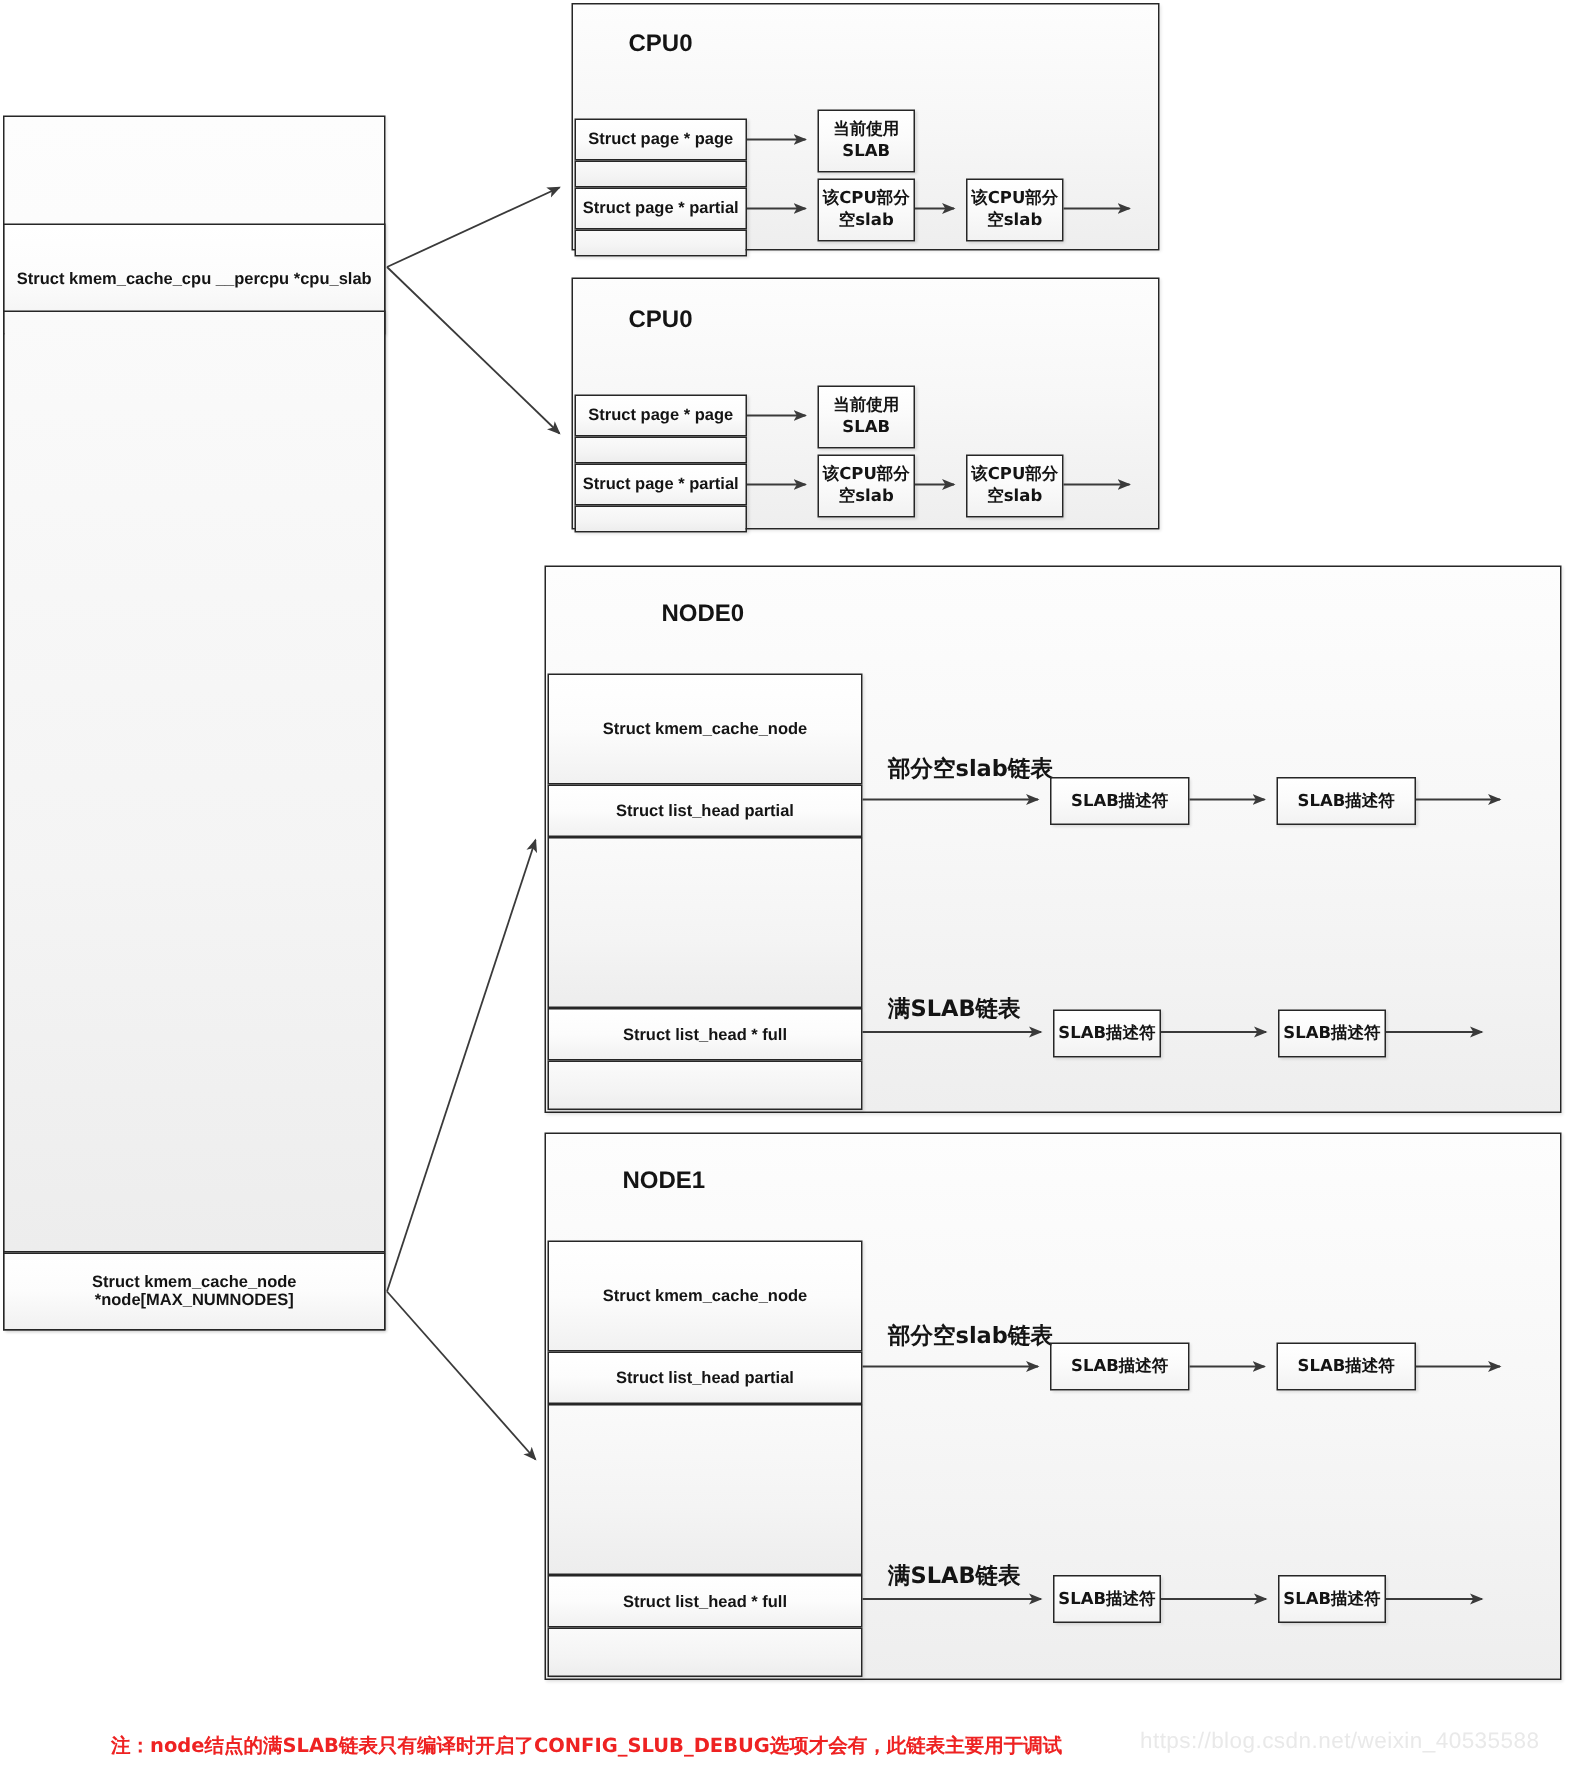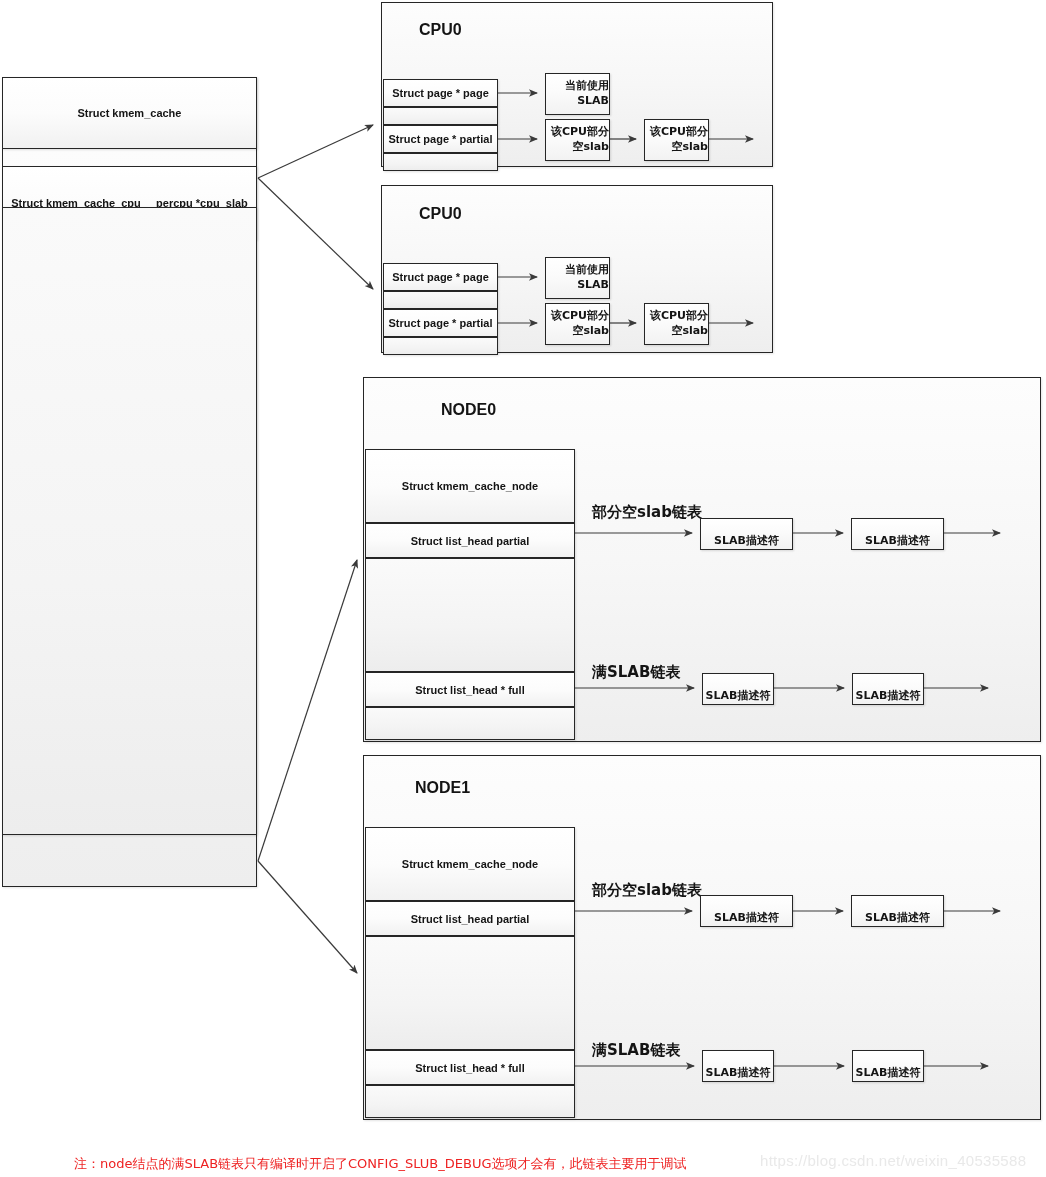--- a/index.html
+++ b/index.html
@@ -62,53 +62,53 @@
     position:absolute;
     font-size:15px;
     font-weight:bold;
     color:#141414;
     white-space:nowrap;
   }
   svg.lines{position:absolute;left:0;top:0;width:1046px;height:1177px;pointer-events:none;}
   .note{
     position:absolute;
     font-size:13px;
-    font-weight:normal;
+    font-weight:bold;
     color:#ee2222;
     white-space:nowrap;
     font-family:"Liberation Sans","DejaVu Sans",sans-serif;
   }
   .watermark{
     position:absolute;
     font-size:15px;
     color:#e9e9e9;
     white-space:nowrap;
     letter-spacing:0.3px;
   }
-  .cjk{font-family:"DejaVu Sans","Liberation Sans",sans-serif;align-items:flex-end;}
+  .cjk{font-family:"DejaVu Sans","Liberation Sans",sans-serif;}
 </style>
 </head>
 <body>
 
 <div id="canvas">
 
   <div class="plainbox" style="left:2px;top:77px;width:255px;height:810px;"></div>
 
-  <div class="row" style="left:2px;top:77px;width:255px;height:72px;">
-    <span>Struct kmem_cache</span>
-  </div>
-
-  <div class="row" style="left:2px;top:166px;width:255px;height:74px;">
+
+  <div class="row" style="left:2px;top:149px;width:255px;height:74px;">
     <span>Struct kmem_cache_cpu  __percpu *cpu_slab</span>
   </div>
 
   <div class="row blank" style="left:2px;top:207px;width:255px;height:628px;">
     <span></span>
   </div>
 
+  <div class="row" style="left:2px;top:835px;width:255px;height:52px;">
+    <span>Struct kmem_cache_node *node[MAX_NUMNODES]</span>
+  </div>
 
   <div class="plainbox" style="left:381px;top:2px;width:392px;height:165px;"></div>
   <div class="container-title" style="left:419px;top:21px;">CPU0</div>
 
   <div class="row" style="left:383px;top:79px;width:115px;height:28px;">
     <span>Struct page * page</span>
   </div>
   <div class="row blank" style="left:383px;top:107px;width:115px;height:18px;"></div>
   <div class="row" style="left:383px;top:125px;width:115px;height:28px;">
     <span>Struct page * partial</span>

